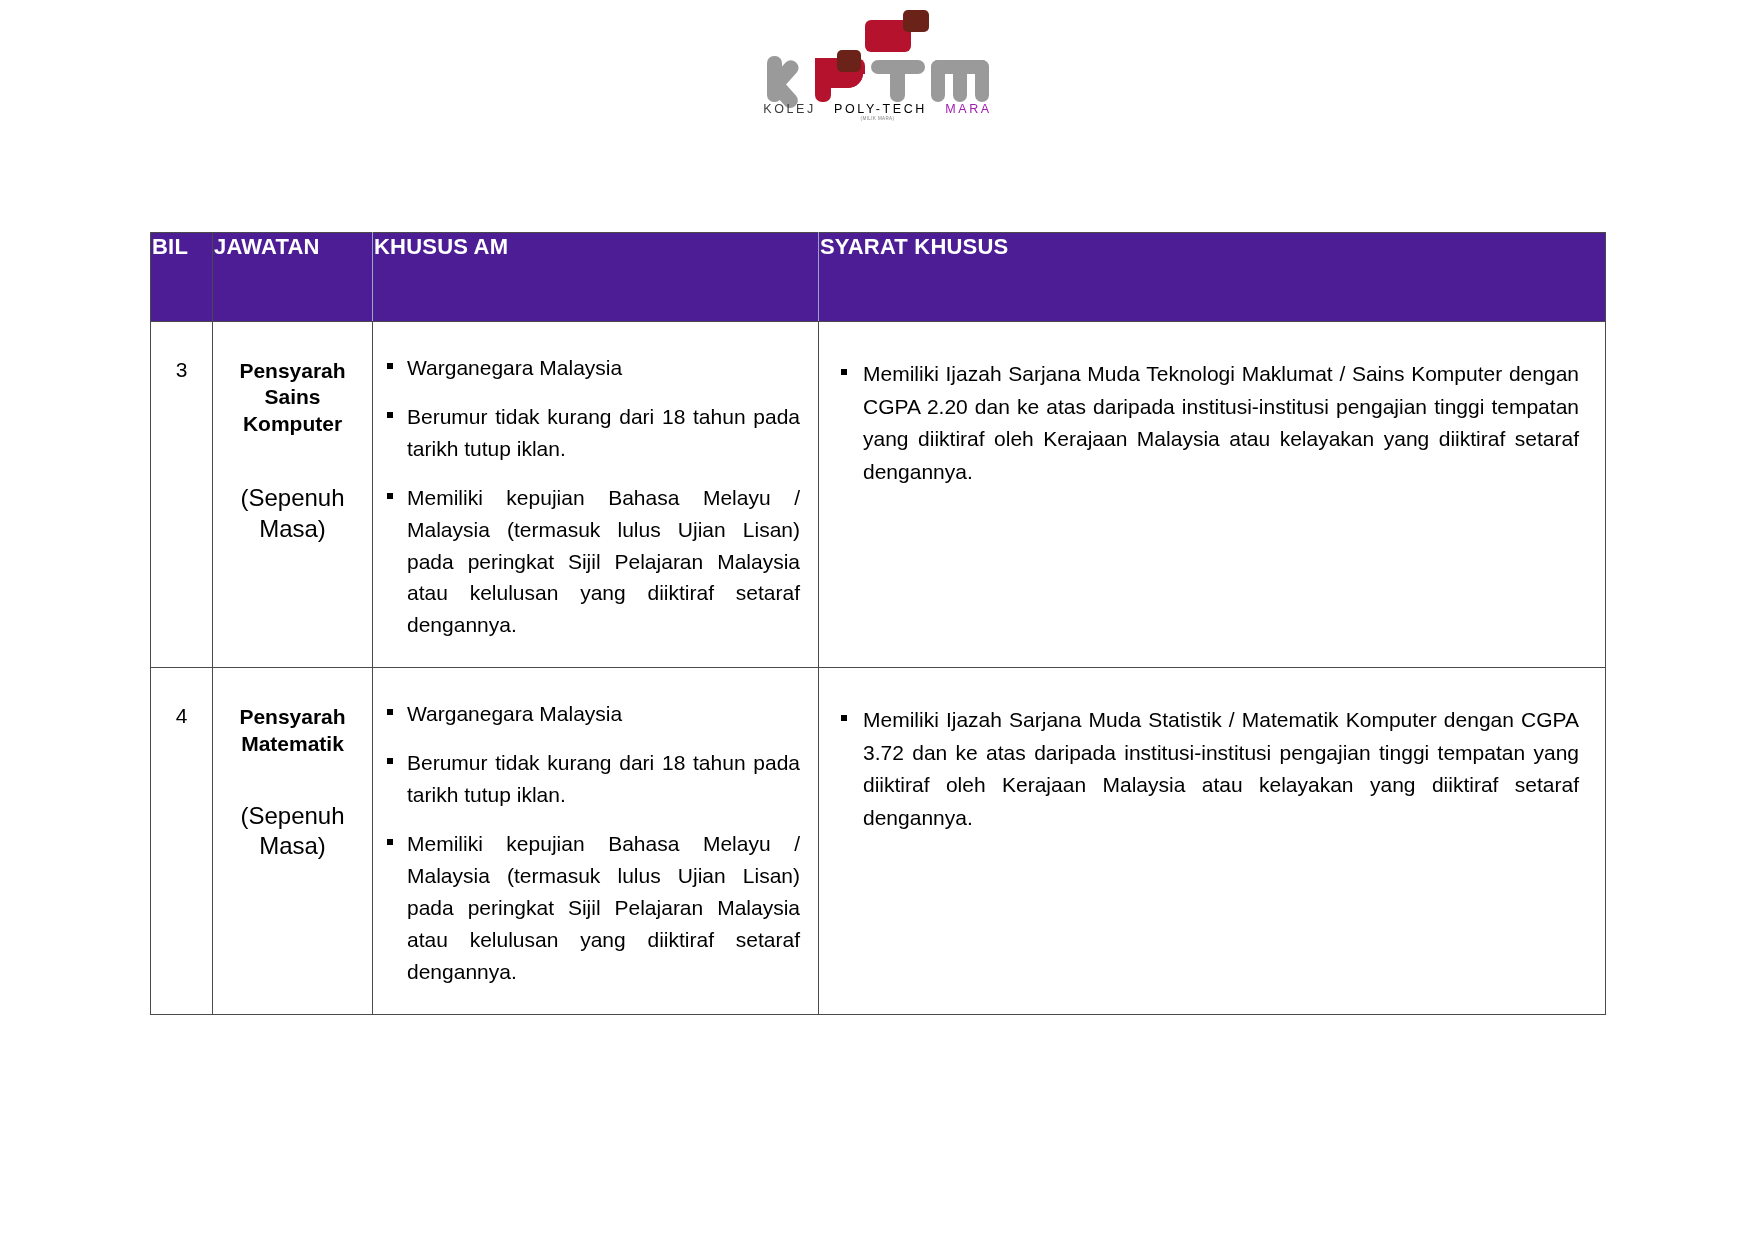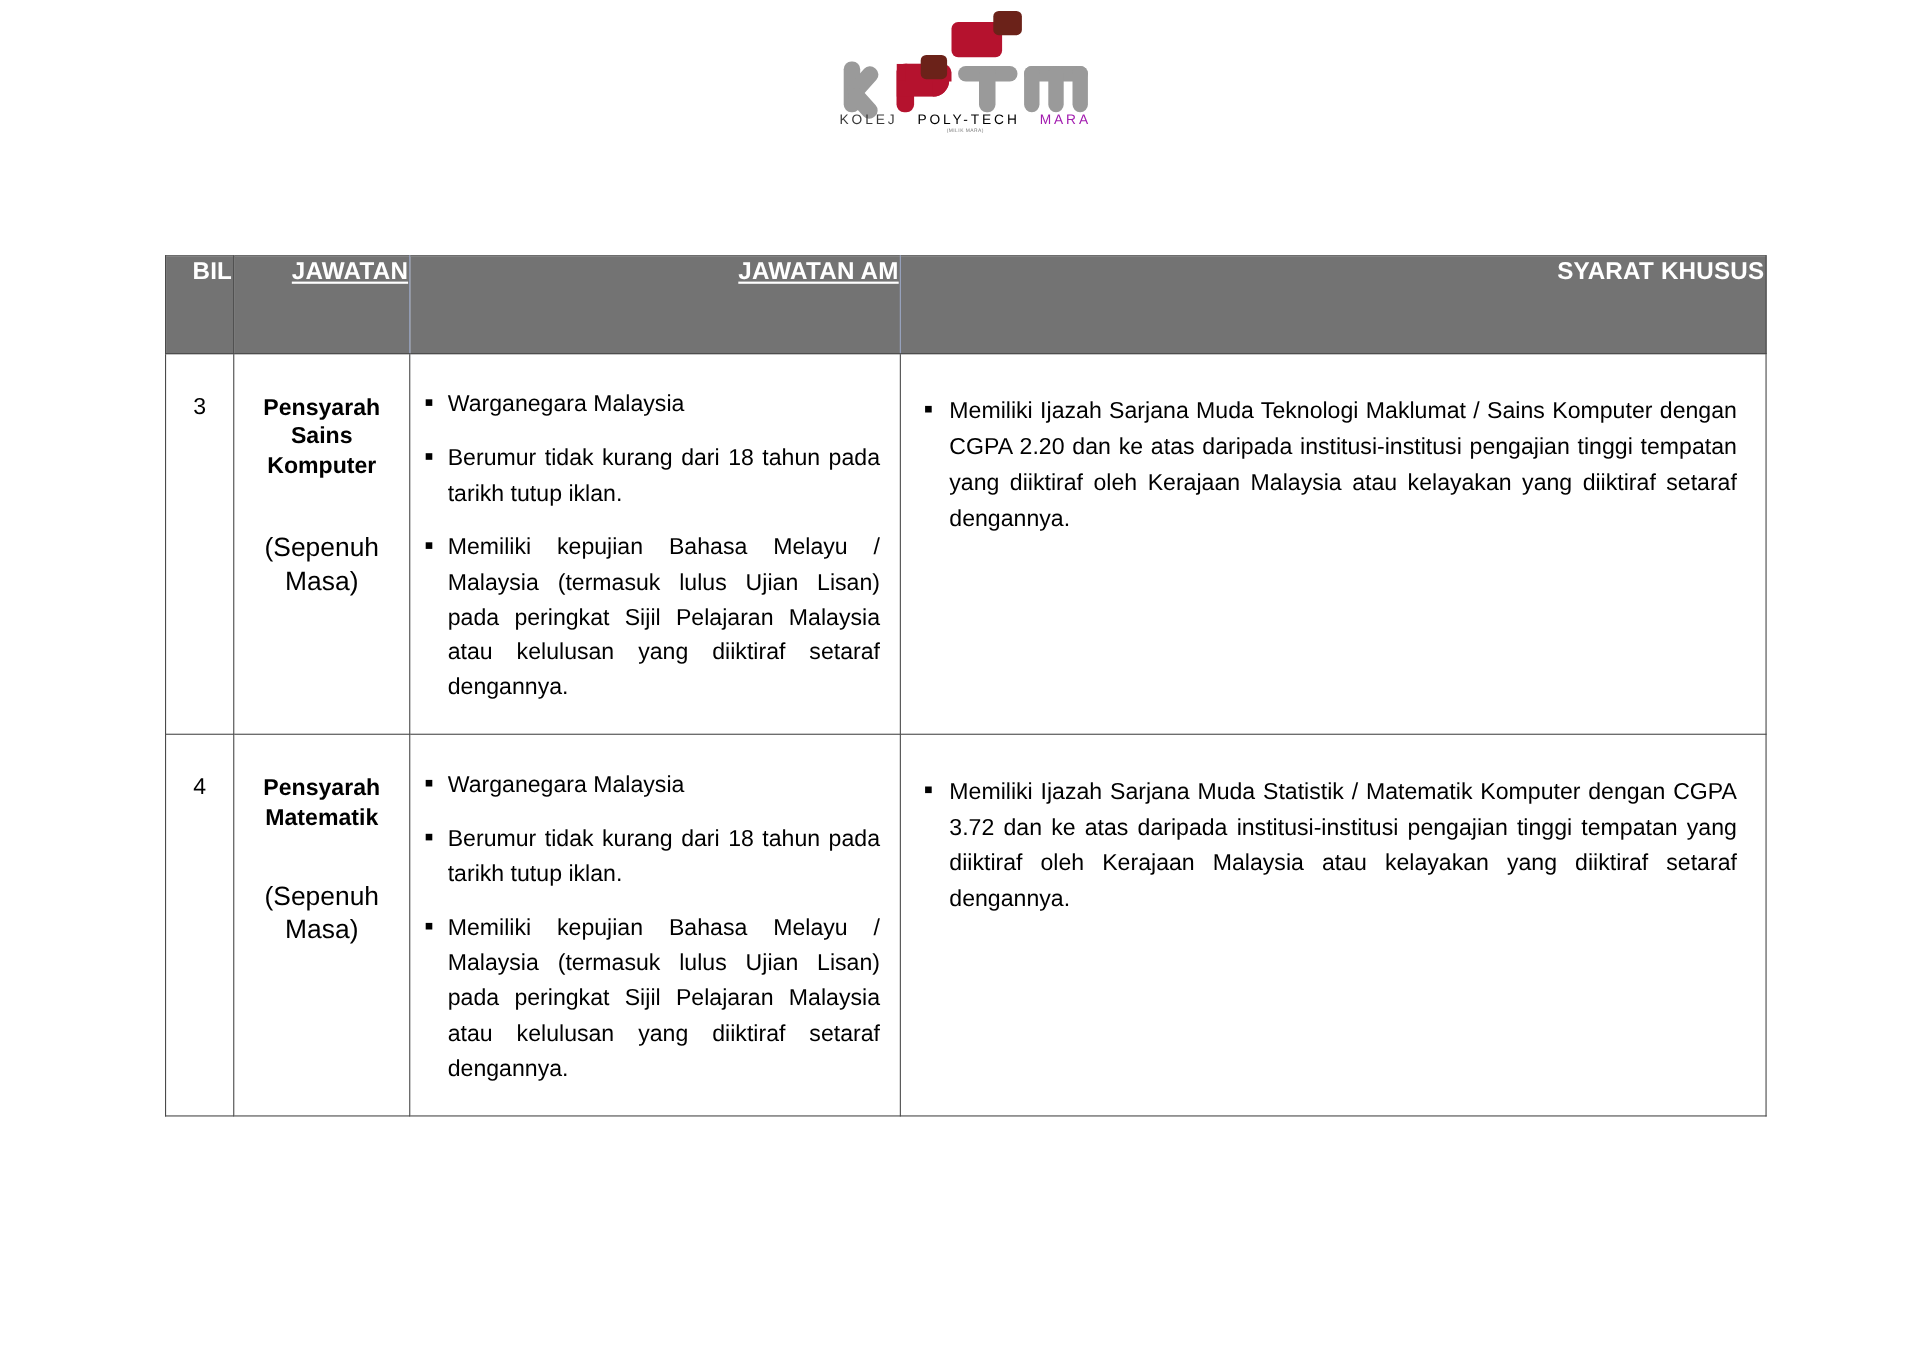--- a/index.html
+++ b/index.html
@@ -187,34 +187,33 @@
   table.main {
     border-collapse: collapse;
     width: 1455px;
     table-layout: fixed;
   }
   table.main th, table.main td {
     border: 1px solid #4a4a4a;
     vertical-align: top;
   }
   thead th {
-    background: #737373;
+    background: #4c1d95;
     color: #ffffff;
     font-size: 22px;
     font-weight: bold;
-    text-align: right;
+    text-align: left;
     vertical-align: middle;
     height: 86px;
     border: 1px solid #0a2260;
     letter-spacing: 0.2px;
   }
   thead th.sep {
     border-left: 1px solid #9aa6c4;
     border-right: 1px solid #9aa6c4;
-    text-decoration: underline;
   }
 
   col.c-bil  { width: 62px; }
   col.c-jaw  { width: 160px; }
   col.c-am   { width: 446px; }
   col.c-kh   { width: 787px; }
 
   td.bil {
     text-align: center;
     font-size: 21px;
@@ -312,21 +311,21 @@
     <colgroup>
       <col class="c-bil">
       <col class="c-jaw">
       <col class="c-am">
       <col class="c-kh">
     </colgroup>
     <thead>
       <tr>
         <th>BIL</th>
         <th class="sep">JAWATAN</th>
-        <th class="sep">JAWATAN AM</th>
+        <th class="sep">KHUSUS AM</th>
         <th>SYARAT KHUSUS</th>
       </tr>
     </thead>
     <tbody>
 
       <tr>
         <td class="bil">3</td>
         <td class="jawatan">
           <div class="job-title">Pensyarah Sains Komputer</div>
           <div class="job-mode">(Sepenuh Masa)</div>

